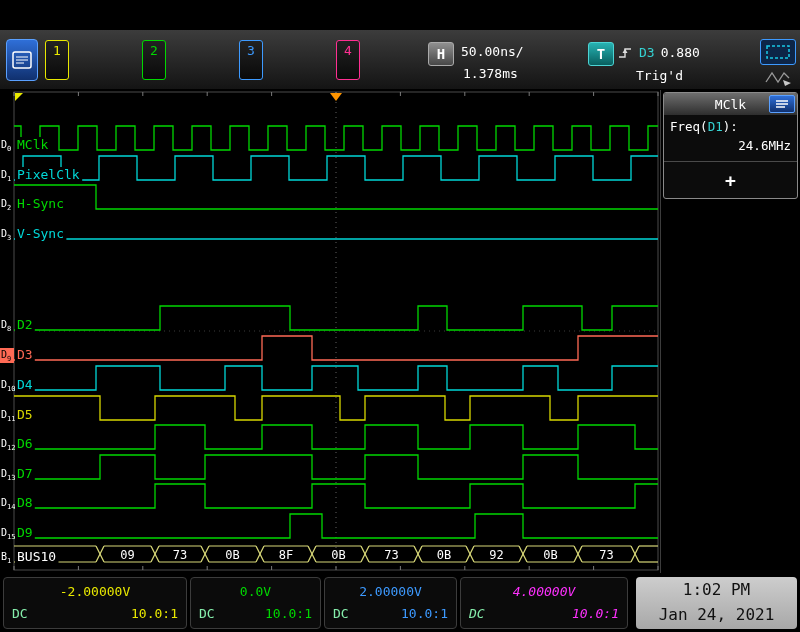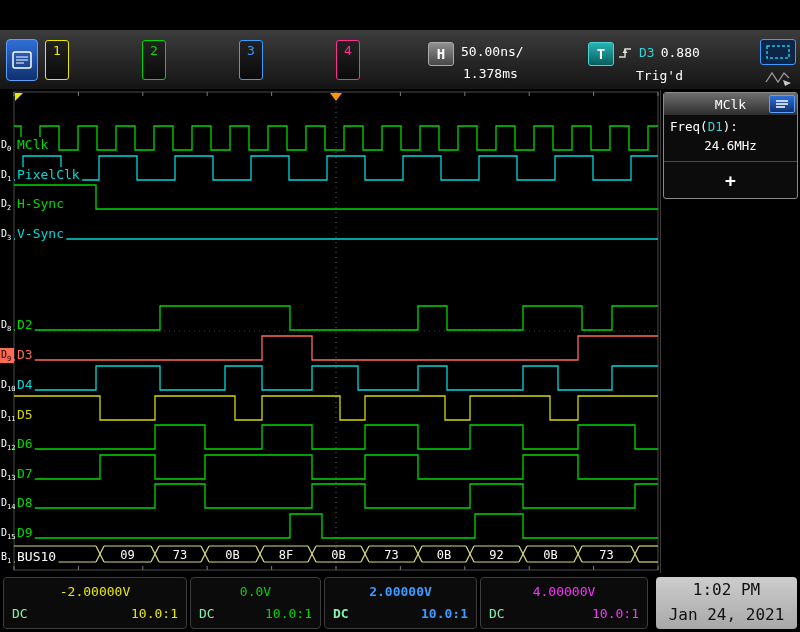--- a/index.html
+++ b/index.html
@@ -44,21 +44,21 @@
   .right-panel{position:absolute;left:660px;top:90px;width:140px;height:483px;
     background:#000;border-left:1px solid #3c3c3c}
   .meas-box{margin:2px;border:1px solid #8a8a8a;background:#0c0c0c;border-radius:3px;overflow:hidden}
   .meas-header{height:22px;background:linear-gradient(#6e6e6e,#2e2e2e);display:flex;
     align-items:center;justify-content:center;position:relative;color:#fff;font-size:13px}
   .panel-menu-btn{position:absolute;right:2px;top:2px;width:26px;height:18px;
     background:linear-gradient(#2f6fd8,#10306e);border:1px solid #5aa0ff;border-radius:2px;
     display:flex;align-items:center;justify-content:center}
   .meas-item{padding:4px 6px 8px;color:#fff;font-size:12.5px;border-bottom:1px solid #4a4a4a}
   .meas-label .src{color:#35d4d4}
-  .meas-value{text-align:center;margin-top:4px}
+  .meas-value{text-align:right;margin-top:4px}
   .meas-add{height:36px;display:flex;align-items:center;justify-content:center;color:#fff;
     font-size:18px;font-weight:bold}
 
   
   .statusbar{position:absolute;top:573px;left:0;width:800px;height:59px;background:#000;
     display:flex;align-items:center;padding:0 3px;gap:8px}
   .stat-sec{height:52px;border:1px solid #3c3c3c;border-radius:4px;background:#0b0b0b;
     display:flex;flex-direction:column;justify-content:space-between;padding:6px 8px 7px}
   .stat-value{text-align:center;font-size:13px}
   .stat-row{display:flex;justify-content:space-between;font-size:13px}
@@ -285,28 +285,28 @@
             <span style="color: rgb(232, 232, 0);">10.0:1</span>
           </div>
         </div>
         <div class="stat-sec" style="width: 131px;">
           <div class="stat-value" style="color: rgb(0, 216, 0);">0.0V</div>
           <div class="stat-row">
             <span class="stat-dc">DC</span>
             <span style="color: rgb(0, 216, 0);">10.0:1</span>
           </div>
         </div>
-        <div class="stat-sec" style="width: 153px; font-weight: bold;">
+        <div class="stat-sec" style="width: 133px;">
           <div class="stat-value" style="color: rgb(61, 154, 255);">2.00000V</div>
           <div class="stat-row">
             <span class="stat-dc">DC</span>
             <span style="color: rgb(61, 154, 255);">10.0:1</span>
           </div>
         </div>
-        <div class="stat-sec" style="width: 168px;">
+        <div class="stat-sec" style="width: 168px; font-style: italic;">
           <div class="stat-value" style="color: rgb(255, 48, 255);">4.00000V</div>
           <div class="stat-row">
             <span class="stat-dc">DC</span>
             <span style="color: rgb(255, 48, 255);">10.0:1</span>
           </div>
         </div>
       </span>
     <div class="datetime">
       <div>1:02 PM</div>
       <div>Jan 24, 2021</div>

